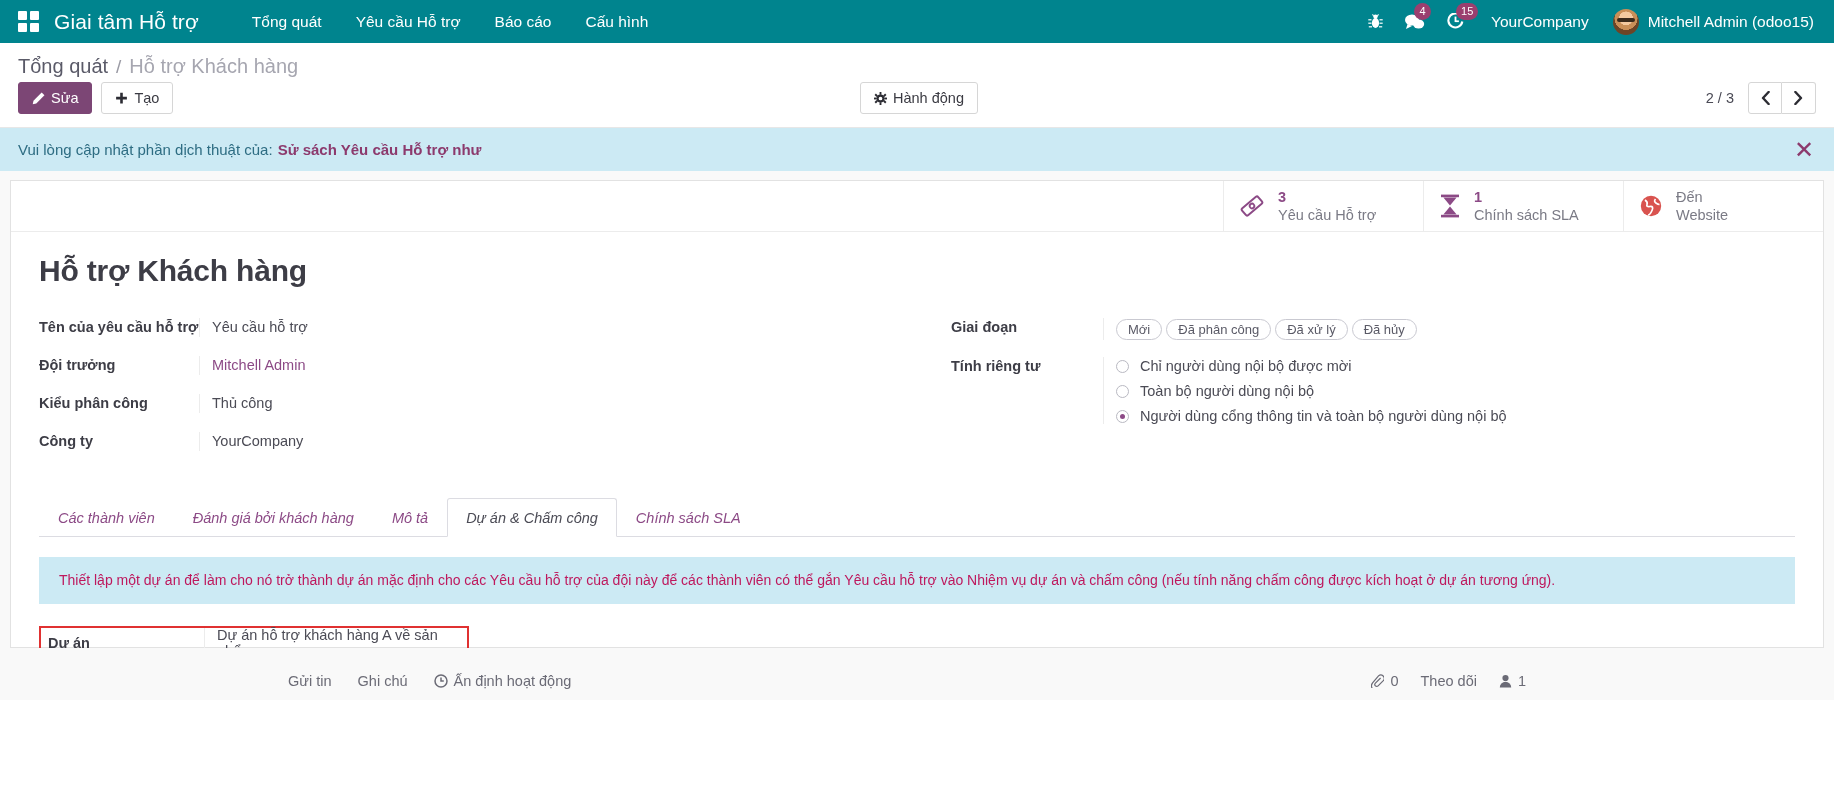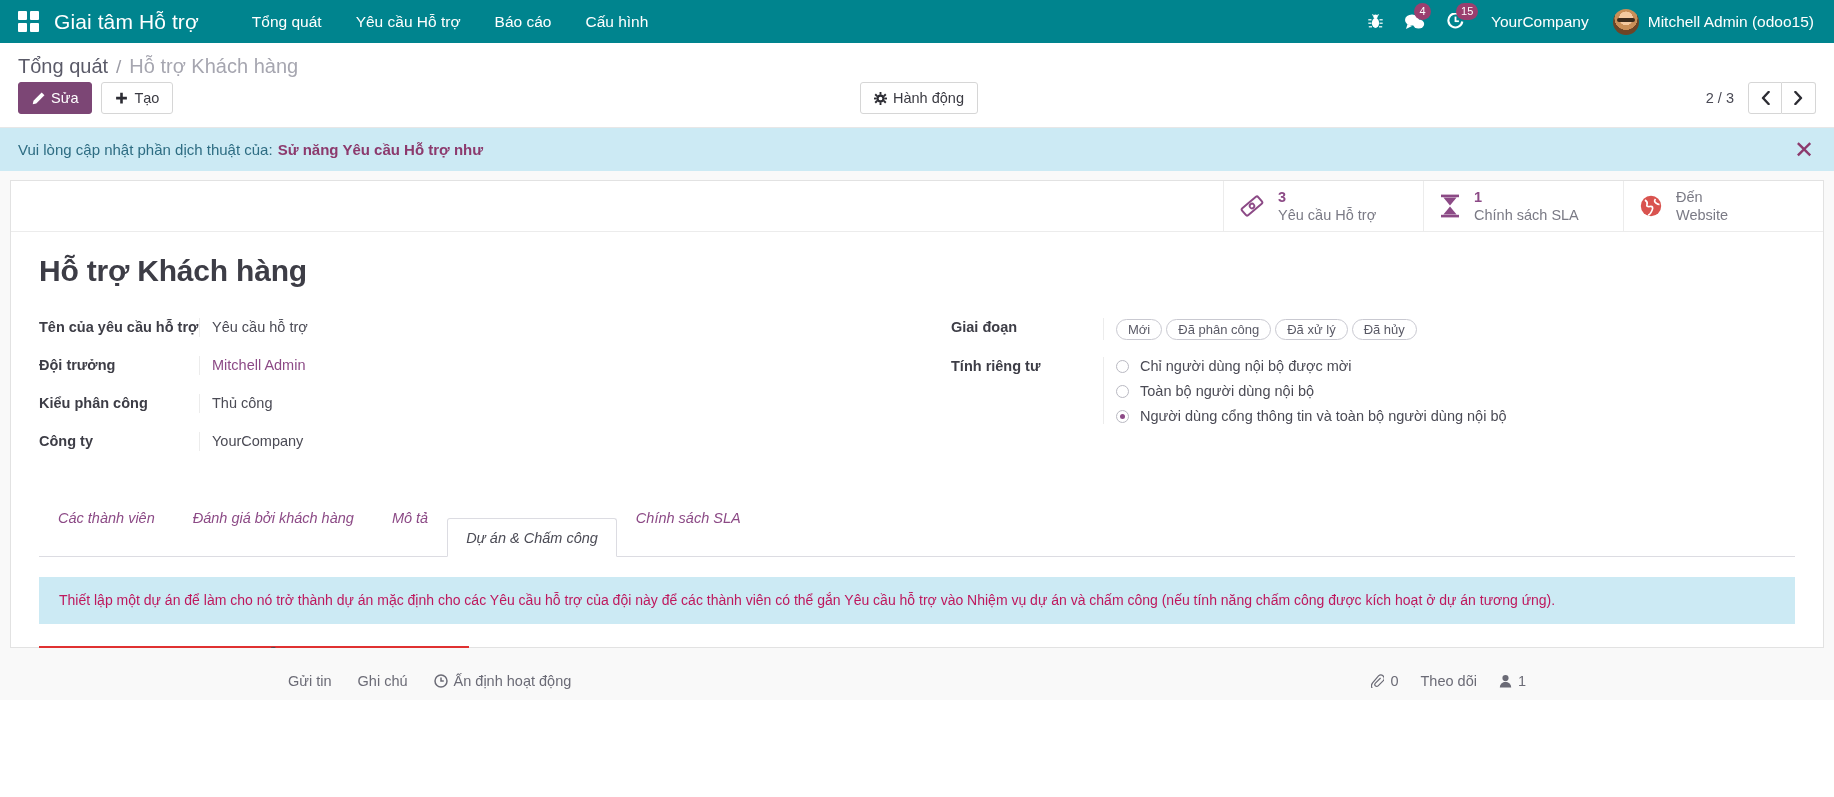--- a/index.html
+++ b/index.html
@@ -326,21 +326,20 @@
     cursor: pointer;
     white-space: nowrap;
     border: 1px solid transparent;
     margin-bottom: -1px;
     border-radius: 3px 3px 0 0;
   }
   .nb-tab.active {
     color: #4b4b55;
     background: #ffffff;
     border-color: #dcdce2 #dcdce2 #ffffff;
-    margin-top: 20px;
   }
   .nb-content { padding: 20px 0 0 0; }
   .info-alert {
     background: #cceaf4;
     color: #be185d;
     font-size: 14px;
     padding: 14px 20px;
     line-height: 1.35;
   }
   .project-row {
@@ -495,21 +494,21 @@
         <svg width="11" height="14" viewBox="0 0 11 14">
             <path d="M2.4 1 L8 7 L2.4 13" fill="none" stroke="#2c2c33" stroke-width="2.4" stroke-linecap="round" stroke-linejoin="round"></path>
           </svg>
       </div>
     </div>
   </div>
 </div>
 
 <div class="translate-alert">
   <span>Vui lòng cập nhật phần dịch thuật của:</span>
-  <span class="ta-link">Sử năng Yêu cầu Hỗ trợ như</span>
+  <span class="ta-link">Sử sách Yêu cầu Hỗ trợ như</span>
   <span class="ta-close">✕</span>
 </div>
 
 <div class="sheet-bg">
   <div class="sheet">
 
     <div class="stat-bar">
       <div class="stat-btn">
         <span class="stat-icon">
           <svg width="24" height="24" viewBox="0 0 24 24">

